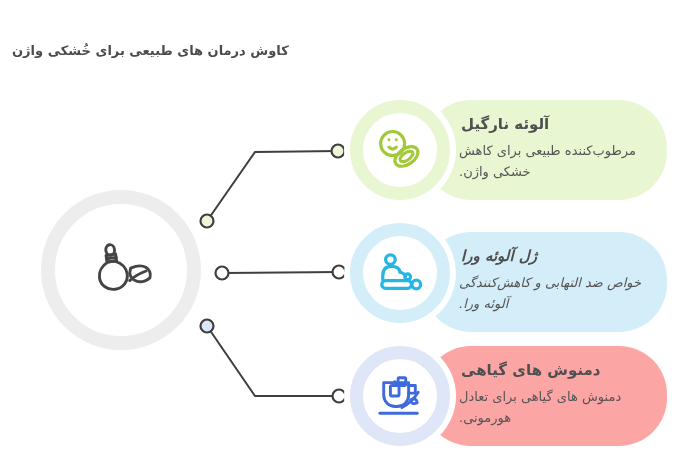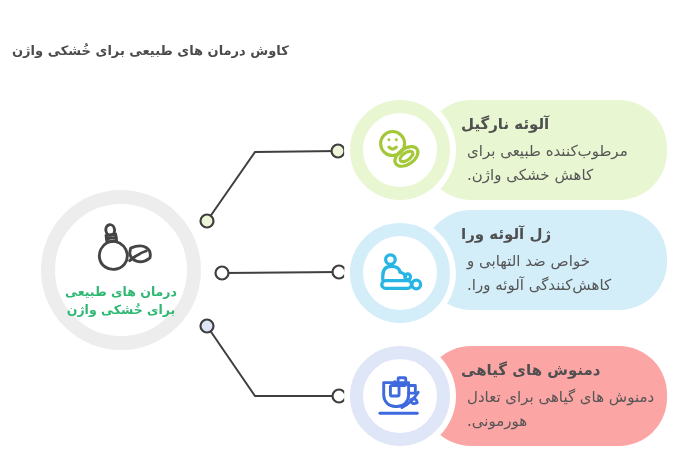--- a/index.html
+++ b/index.html
@@ -27,28 +27,28 @@
   .center-label {
     margin-top:4px; direction:rtl; text-align:center;
     font-size:12.5px; font-weight:bold; color:#2eb873; line-height:1.45;
   }
   
   .card {
     position:absolute; left:423px; width:244px; height:100px;
     border-radius:48px; z-index:1;
   }
   .card-1 { top:100px; background:#e9f6d2; }
-  .card-2 { top:210px; background:#d3edf9; }
+  .card-2 { top:232px; background:#d3edf9;font-style:italic; }
   .card-3 { top:346px; background:#fca5a5; }
   .card-text { padding:15px 10px 0 38px; direction:rtl; text-align:left; }
   .card-title {
     margin:0 0 6px 0; font-size:15px; font-weight:bold; color:#4f4f4f;
   }
   .card-desc {
-    margin:0; font-size:15px; color:#555555; line-height:1.6; width:190px;
+    margin:8px; font-size:13px; color:#555555; line-height:1.6; width:190px;
   }
   
   .badge {
     position:absolute; left:350px; width:100px; height:100px;
     border-radius:50%; background:#ffffff; box-shadow:0 0 0 6px #ffffff;
     display:flex; align-items:center; justify-content:center; z-index:3;
   }
   .badge-1 { top:100px; border:13px solid #e9f6d2; }
   .badge-2 { top:223px; border:13px solid #d3edf9; }
   .badge-3 { top:346px; border:13px solid #dfe6f8; }
@@ -80,24 +80,20 @@
     <svg class="center-icon" width="72" height="56" viewBox="0 0 72 58" fill="none" stroke="#444444" stroke-width="3" stroke-linecap="round" stroke-linejoin="round">
       <g transform="rotate(-8 28 30)">
         <ellipse cx="28" cy="7" rx="4.5" ry="5.5"></ellipse>
         <rect x="23" y="12" width="10" height="7"></rect>
         <line x1="23" y1="15.5" x2="33" y2="15.5"></line>
         <path d="M24,19 C17,22 13,28 13,34 C13,42 19.5,48 27.5,48 C35.5,48 42,42 42,34 C42,28 38,22 31,19 Z"></path>
       </g>
       <path d="M46,26 C60,20 68,27 66,36 C56,44 46,39 45,31 Z"></path>
       <path d="M45,39 Q53,32 62,29"></path>
     </svg>
-    <div class="center-label">
-      <div>درمان های طبیعی</div>
-      <div>برای خُشکی واژن</div>
-    </div>
   </div>
 
   <div class="card card-1">
     <div class="card-text">
       <h2 class="card-title">آلوئه نارگیل</h2>
       <p class="card-desc">مرطوب‌کننده طبیعی برای کاهش خشکی واژن.</p>
     </div>
   </div>
   <div class="badge badge-1">
     <svg width="48" height="46" viewBox="0 0 52 48" fill="none" stroke="#a3c838" stroke-width="3.4" stroke-linecap="round" stroke-linejoin="round">

